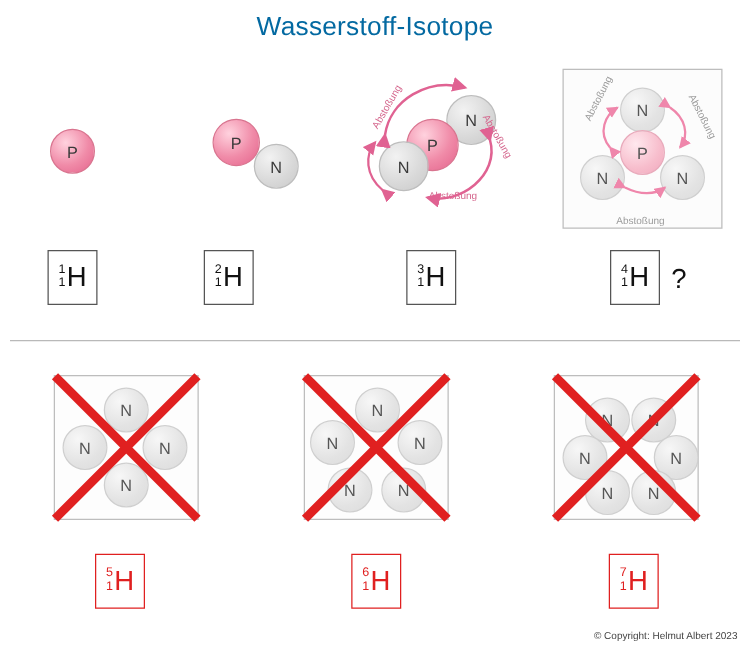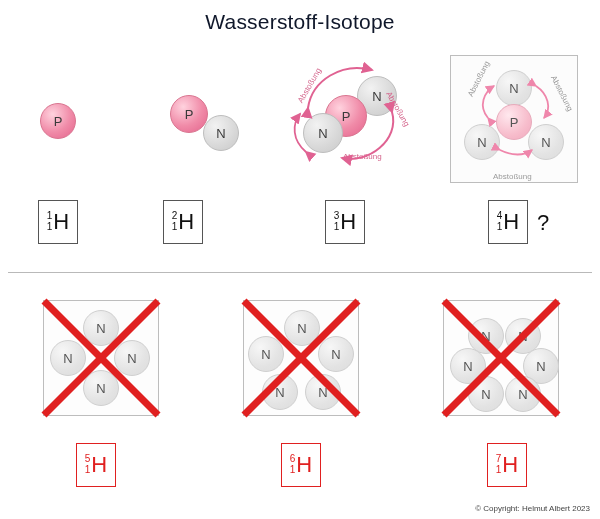--- a/index.html
+++ b/index.html
@@ -21,21 +21,21 @@
     height: 519px;
   }
   .title {
     position: absolute;
     top: 10px;
     left: 0;
     width: 600px;
     text-align: center;
     font-size: 21px;
     font-weight: normal;
-    color: #0f172a;
+    color: #0369a1;
     letter-spacing: 0.2px;
   }
   .divider {
     position: absolute;
     left: 8px;
     top: 272px;
     width: 584px;
     height: 1px;
     background: #b9b9b9;
   }

